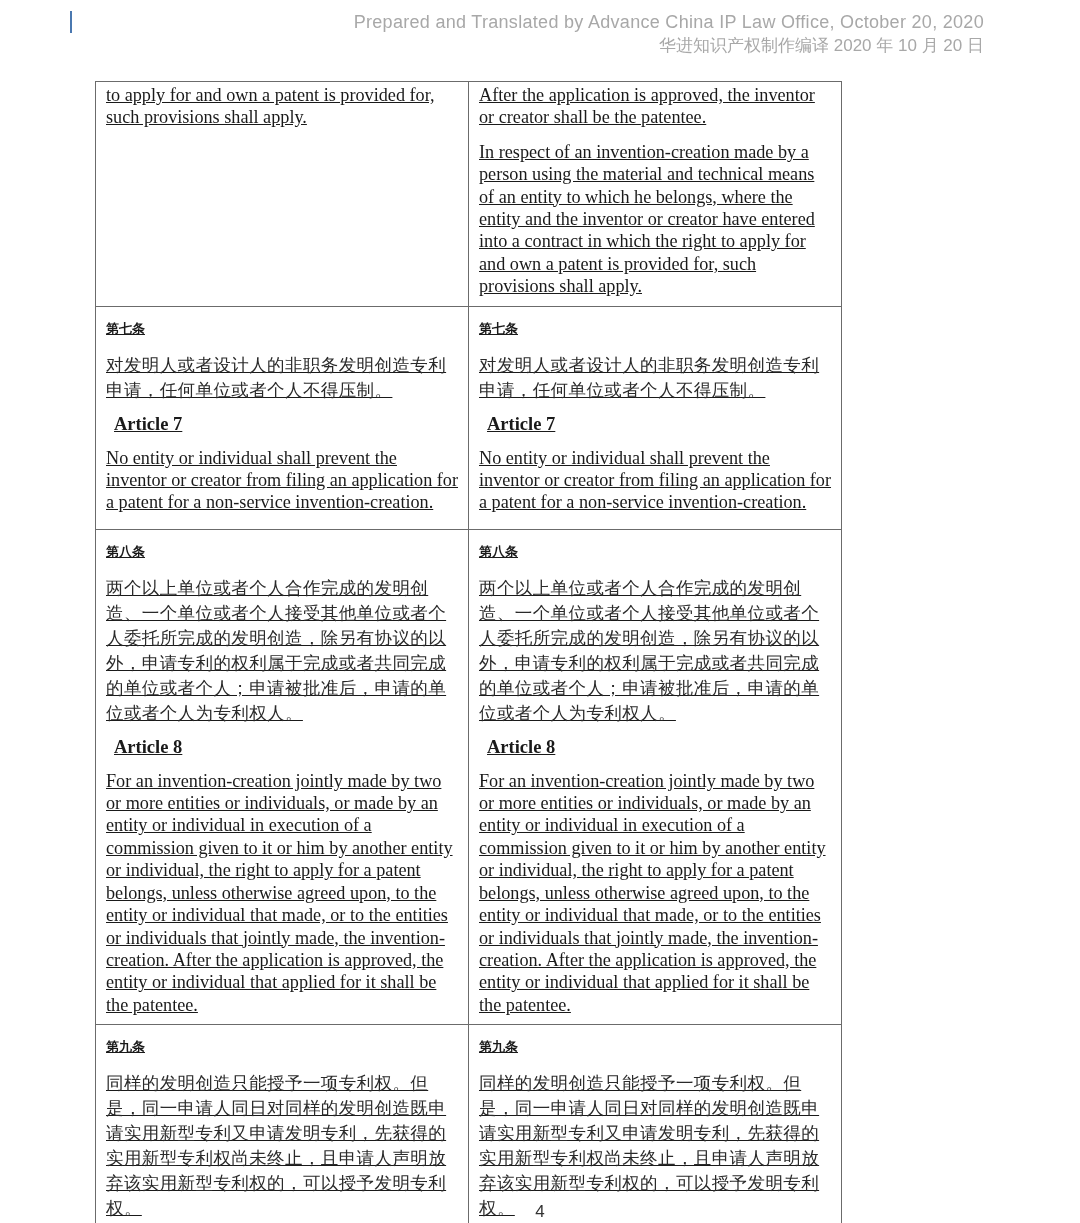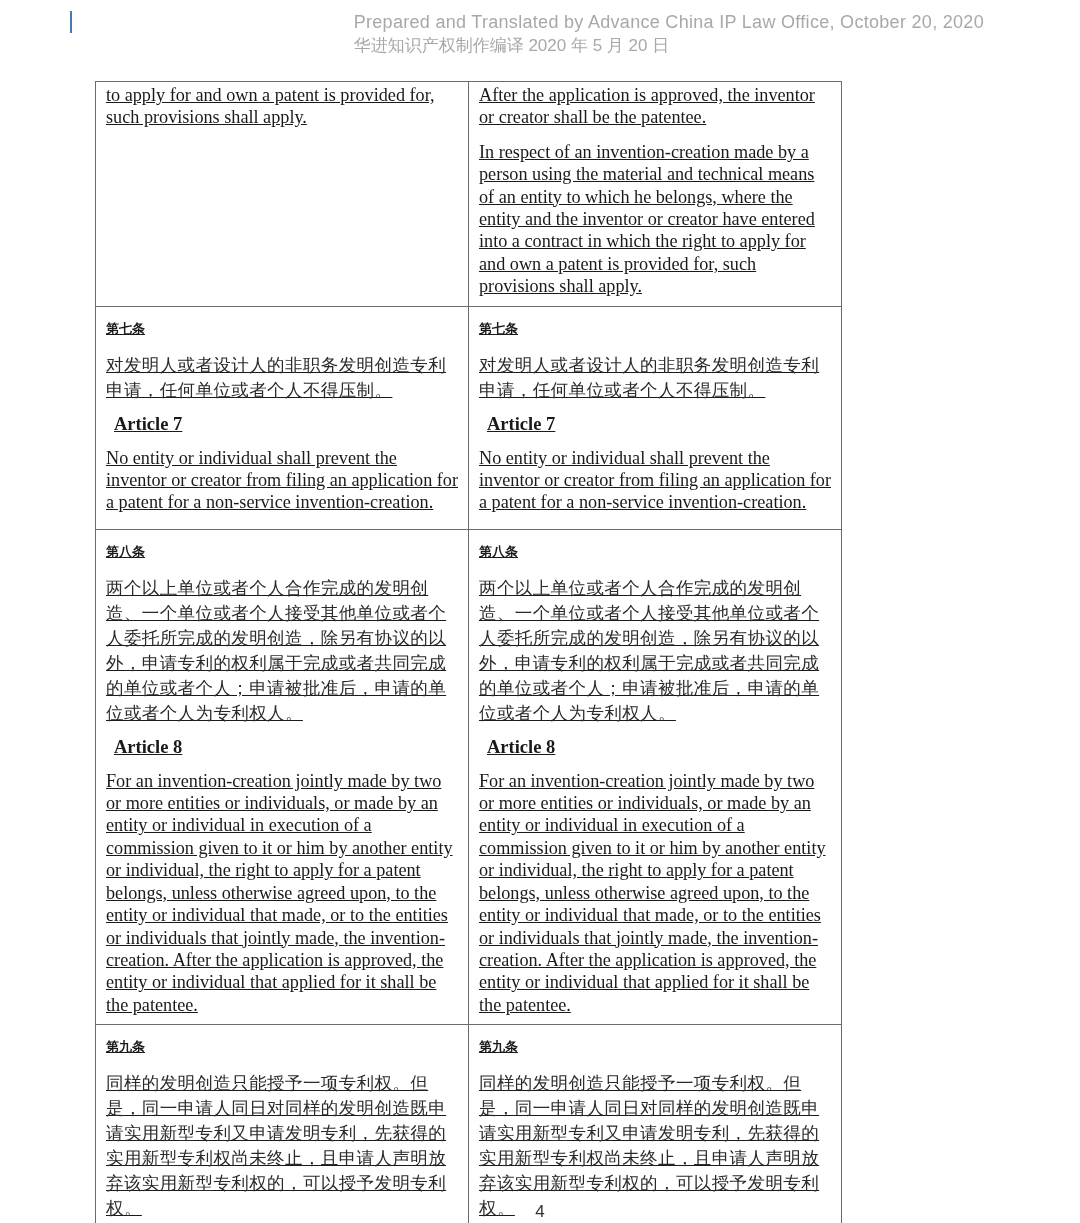--- a/index.html
+++ b/index.html
@@ -1,18 +1,18 @@
 <!DOCTYPE html>
 <html><head>
 <meta charset="utf-8">
 <style>
   html, body { margin: 0; padding: 0; background: #ffffff; }
   body { width: 1080px; height: 1223px; position: relative; overflow: hidden; font-family: "Liberation Serif", "DejaVu Serif", serif; color: #1a1a1a; }
   .header-bar { position: absolute; left: 70px; top: 11px; width: 2px; height: 22px; background: #4a78b0; }
-  .header { position: absolute; right: 96px; top: 10px; color: #a8a8a8; font-family: "Liberation Sans Narrow", "Liberation Sans", sans-serif; line-height: 24px; }
+  .header { position: absolute; right: 96px; top: 10px; text-align: right; color: #a8a8a8; font-family: "Liberation Sans Narrow", "Liberation Sans", sans-serif; line-height: 24px; }
   .header .en { font-size: 18px; letter-spacing: 0.3px; }
   .header .zh { font-size: 17px; }
   table.law { position: absolute; left: 95px; top: 81px; width: 747px; border-collapse: collapse; table-layout: fixed; text-decoration: underline; }
   table.law td { border: 1.5px solid #6b6b6b; vertical-align: top; padding: 0 10px 0 10px; width: 50%; }
   .cell-inner { padding-top: 2px; padding-bottom: 8px; }
   p.en { font-size: 18.2px; line-height: 22.4px; margin: 0 0 12px 0; }
   p.en:last-child { margin-bottom: 0; }
   p.zh { font-family: "DejaVu Sans", sans-serif; font-size: 17.5px; line-height: 25px; margin: 10px 0 10px 0; letter-spacing: 0.4px; color: #2a2a2a; }
   .zh-title { font-family: "DejaVu Sans", sans-serif; font-size: 13px; font-weight: bold; margin: 8px 0 12px 0; line-height: 24px; }
   .en-title { font-size: 18.5px; font-weight: bold; margin: 0 0 12px 8px; line-height: 22px; }
@@ -21,21 +21,21 @@
   .row3 td { height: 432px; }
   .row4 td { height: 245px; }
   .page-number { position: absolute; left: 0; width: 1080px; top: 1202px; text-align: center; font-family: "Liberation Sans", sans-serif; font-size: 17px; color: #333; }
 </style>
 </head>
 <body>
 
 <div class="header-bar"></div>
 <div class="header">
   <div class="en">Prepared and Translated by Advance China IP Law Office, October 20, 2020</div>
-  <div class="zh">华进知识产权制作编译 2020 年 5 月 20 日</div>
+  <div class="zh">华进知识产权制作编译 2020 年 10 月 20 日</div>
 </div>
 
 <table class="law">
   <tbody>
       <tr class="row1">
     <td>
       <div class="cell-inner">
         <p class="en">to apply for and own a patent is provided for, such provisions shall apply.</p>
       </div>
     </td>

